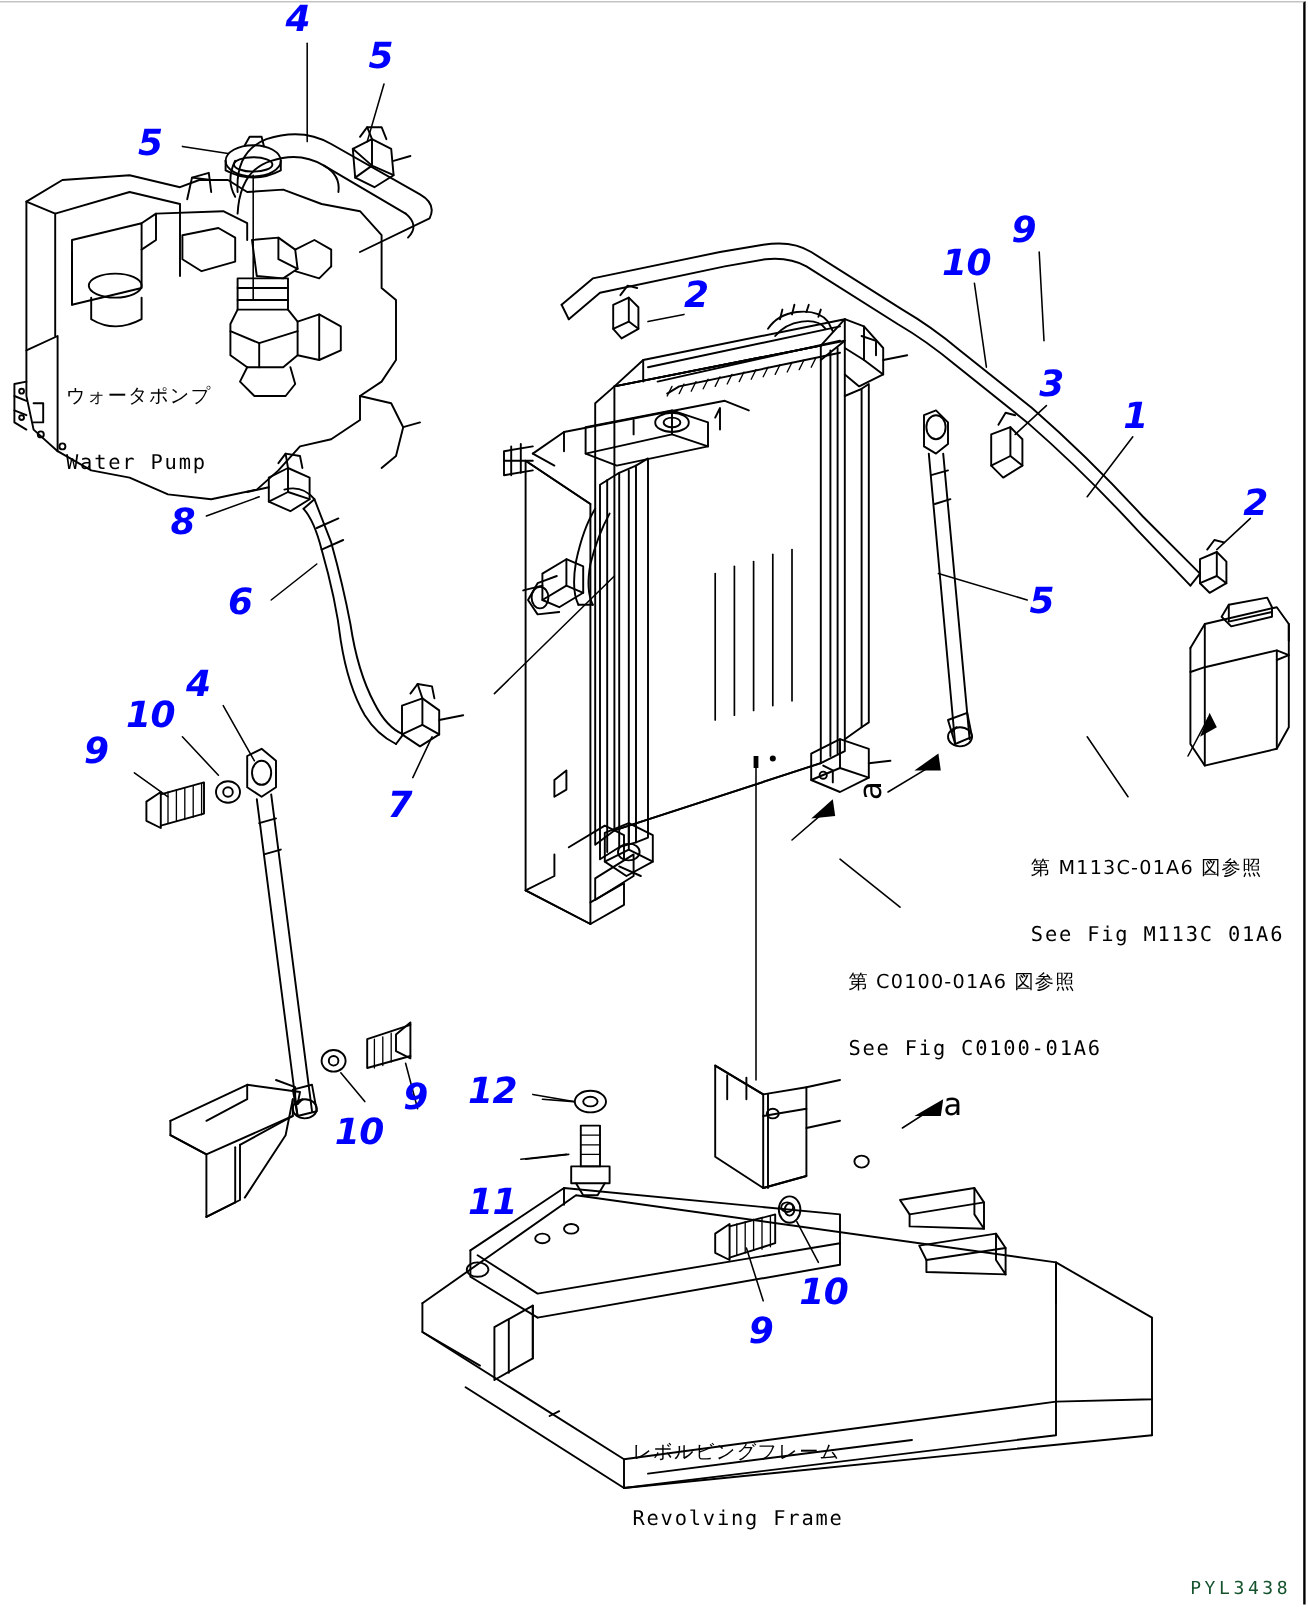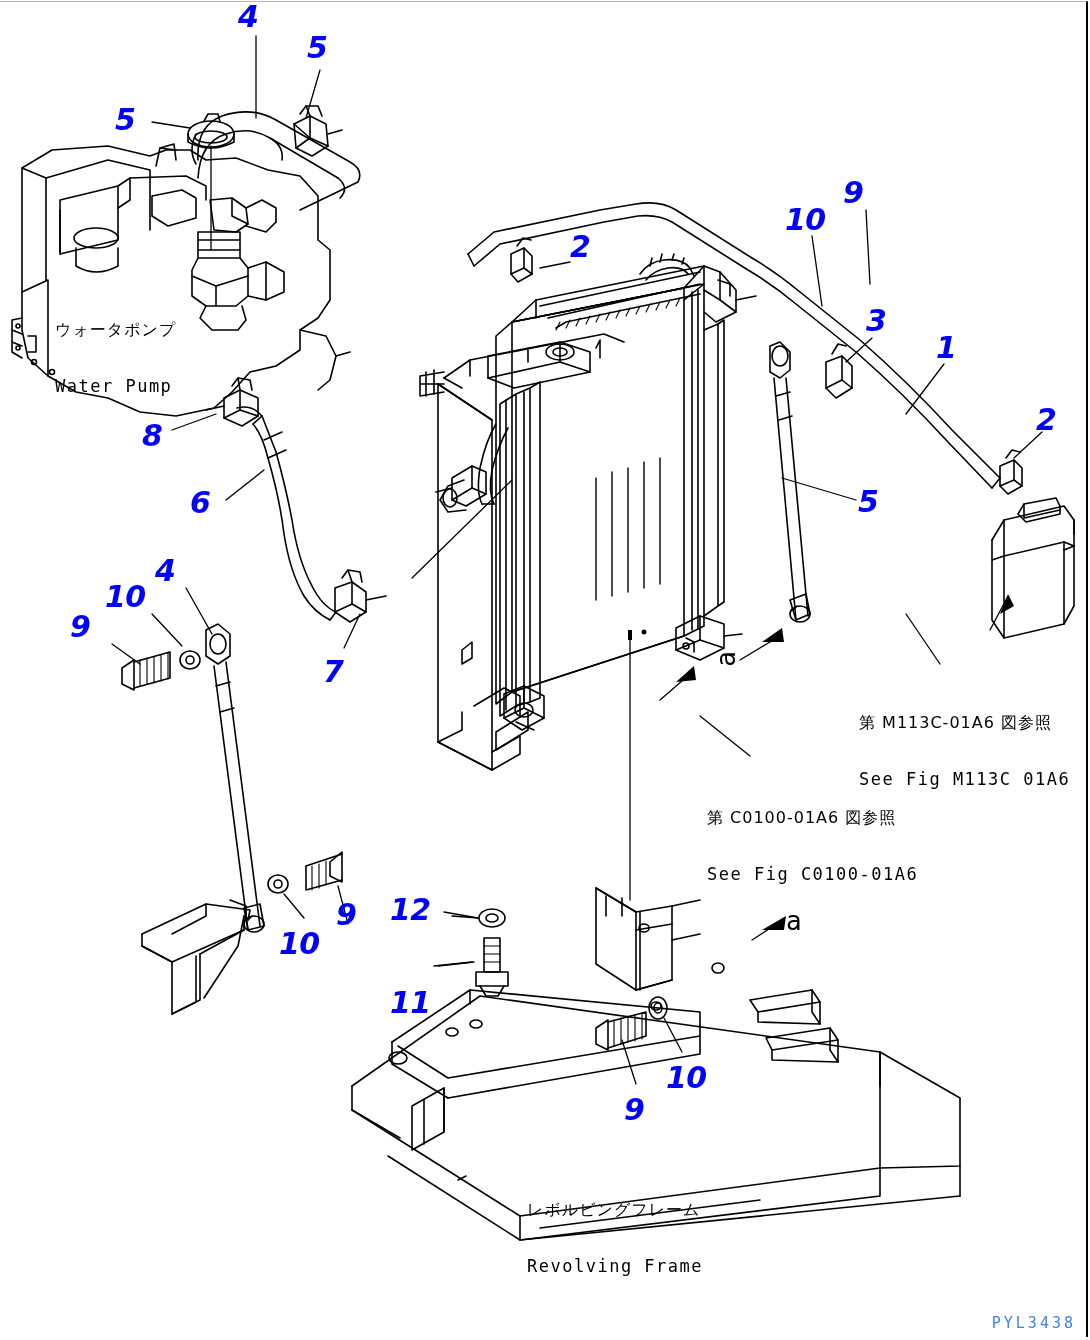--- a/index.html
+++ b/index.html
@@ -33,21 +33,21 @@
 
   
   .sect-letter{
     position:absolute;color:#000;font-family:"DejaVu Sans Mono",monospace;
     font-size:26px;line-height:1;
   }
   .sect-letter.rot{transform:rotate(-90deg);transform-origin:50% 50%;}
 
   
   #doc-code{
-    position:absolute;right:14px;bottom:8px;color:#3b82f6;
+    position:absolute;right:14px;bottom:8px;color:#14532d;
     font-family:"DejaVu Sans Mono",monospace;font-size:15px;letter-spacing:3px;
     white-space:nowrap;
   }
 </style>
 </head>
 <body>
 
 <div id="page">
 
   <div id="frame-border"></div>

